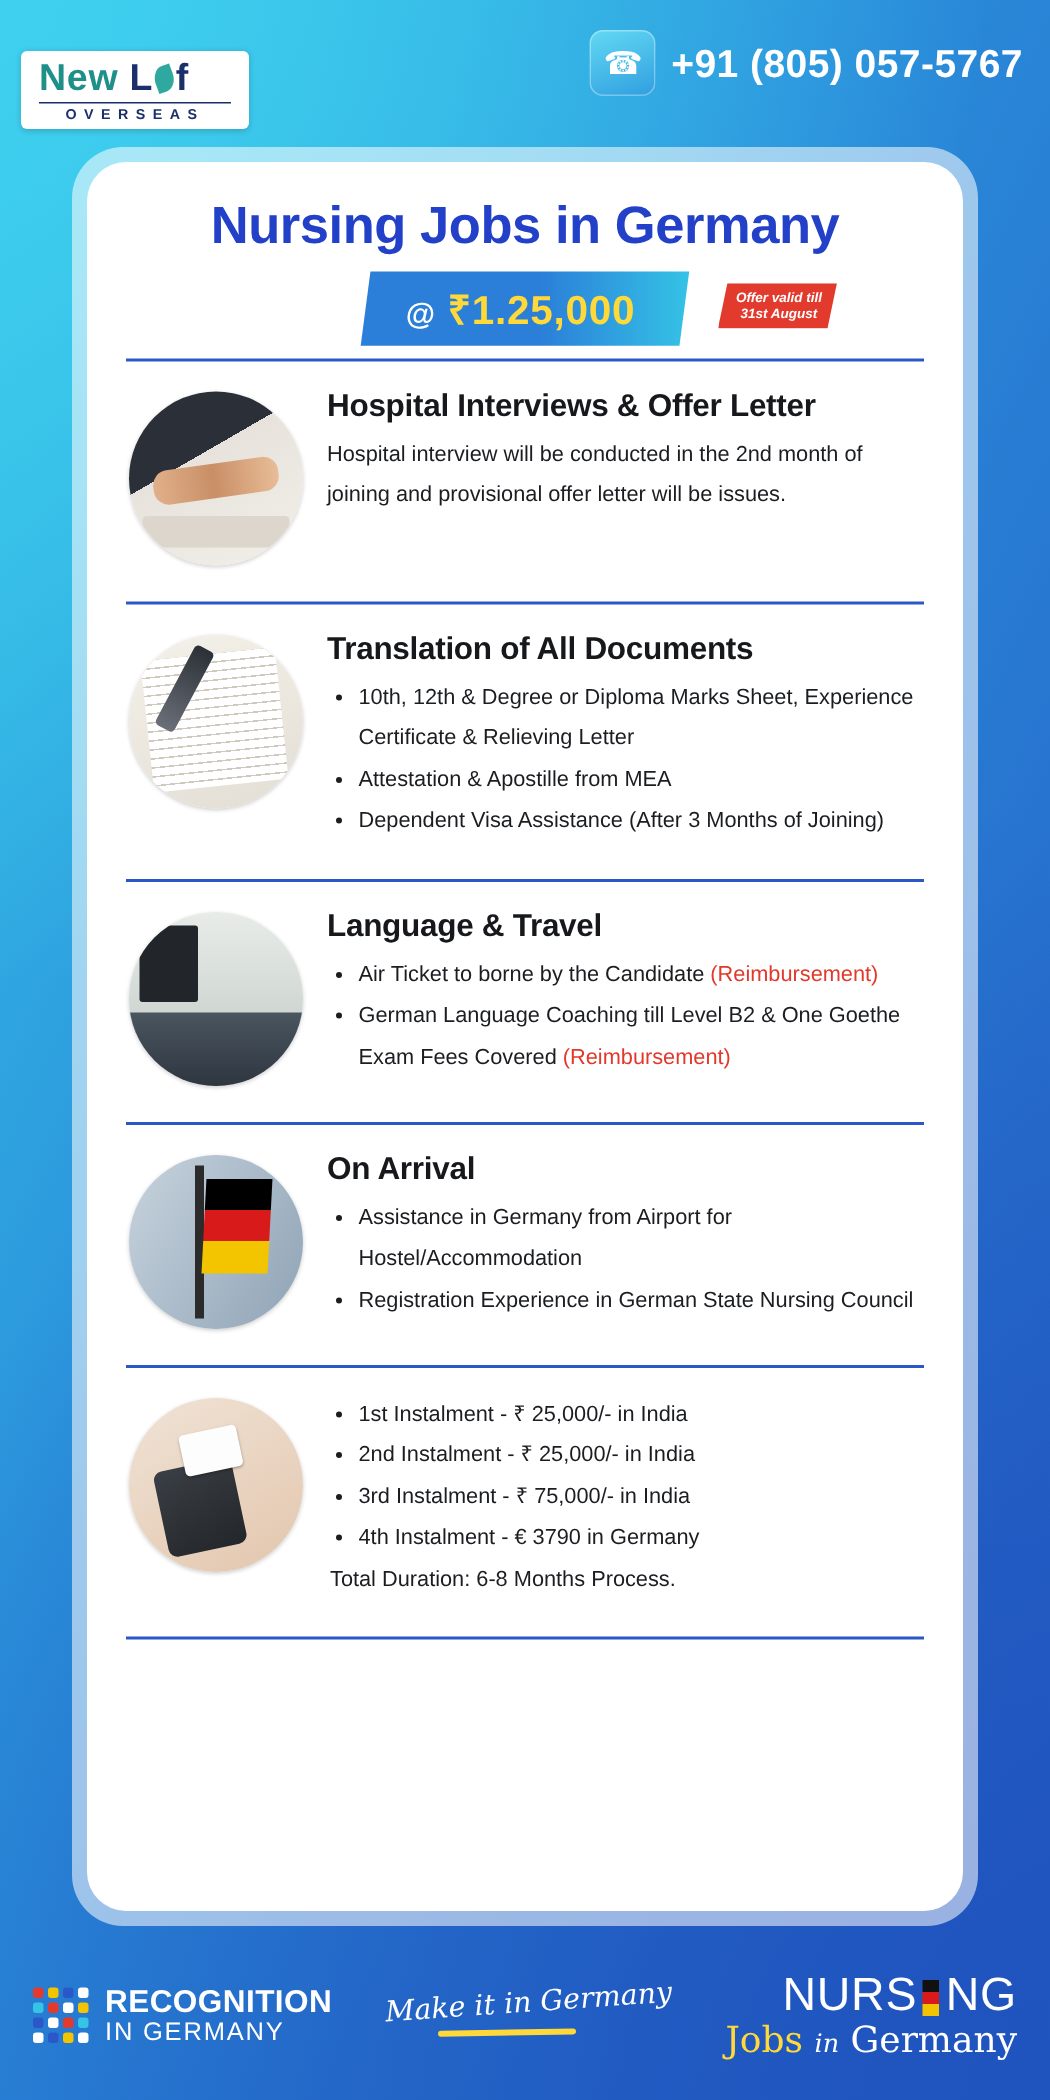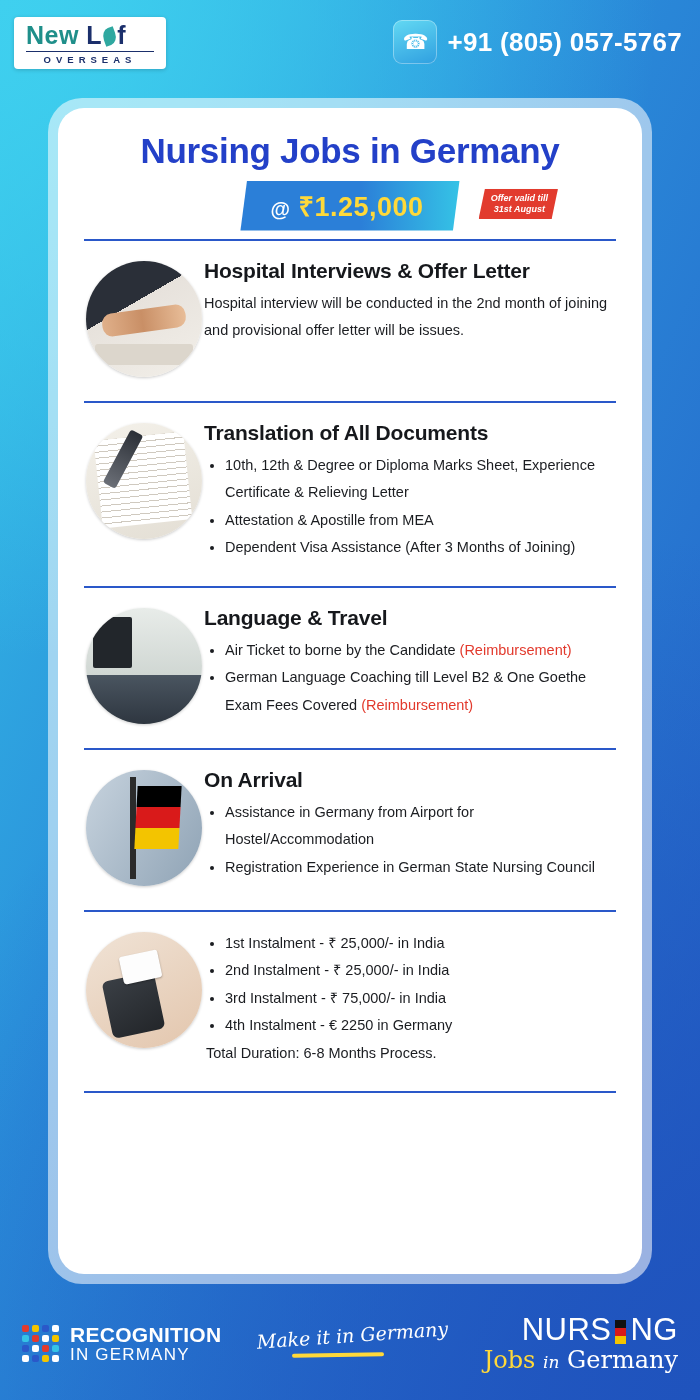--- a/index.html
+++ b/index.html
@@ -13,21 +13,21 @@
   .page {
     position: absolute; inset: 0;
     background:
       radial-gradient(circle at 0% 0%, #3fd0ef 0%, rgba(63,208,239,0) 42%),
       radial-gradient(circle at 100% 100%, #1f53bd 0%, rgba(31,83,189,0) 55%),
       linear-gradient(115deg, #35c4e7 0%, #2a8fdb 40%, #2459c4 100%);
   }
   
   .header {
     position: relative; height: 86px;
-    display: flex; align-items: center;
+    display: flex; align-items: flex-end;
   }
   .logo-box {
     margin-left: 14px;
     background: #ffffff;
     border-radius: 4px;
     padding: 6px 12px 4px 12px;
     width: 152px;
     box-shadow: 0 1px 4px rgba(0,0,0,.18);
   }
   .logo-top {
@@ -105,21 +105,21 @@
     text-align: center; line-height: 1.25;
     padding: 4px 10px 4px 12px;
     clip-path: polygon(8% 0,100% 0,92% 100%,0 100%);
     box-shadow: 0 1px 2px rgba(0,0,0,.25);
   }
   .hr {
     height: 2px; background: #2a58c9; margin: 10px 0 0 0;
   }
   
   .section {
-    display: flex; gap: 2px; padding: 16px 2px 14px 2px;
+    display: flex; gap: 16px; padding: 16px 2px 14px 2px;
     align-items: flex-start;
   }
   .thumb {
     width: 116px; height: 116px; flex: 0 0 116px;
     border-radius: 58px; overflow: hidden; position: relative;
     margin-top: 4px;
     box-shadow: 0 1px 3px rgba(0,0,0,.2);
   }
   .sec-body { flex: 1; padding-top: 2px; }
   .sec-title {
@@ -314,21 +314,21 @@
       </div>
       <div class="hr"></div>
 
       <div class="section">
         <div class="thumb img-pay"></div>
         <div class="sec-body">
           <ul class="sec-list">
             <li>1st Instalment - ₹ 25,000/- in India</li>
             <li>2nd Instalment - ₹ 25,000/- in India</li>
             <li>3rd Instalment - ₹ 75,000/- in India</li>
-            <li>4th Instalment - € 2250 in Germany</li>
+            <li>4th Instalment - € 3790 in Germany</li>
           </ul>
           <div class="total">Total Duration: 6-8 Months Process.</div>
         </div>
       </div>
       <div class="hr"></div>
 
     </div>
   </div>
 
   <div class="footer">

